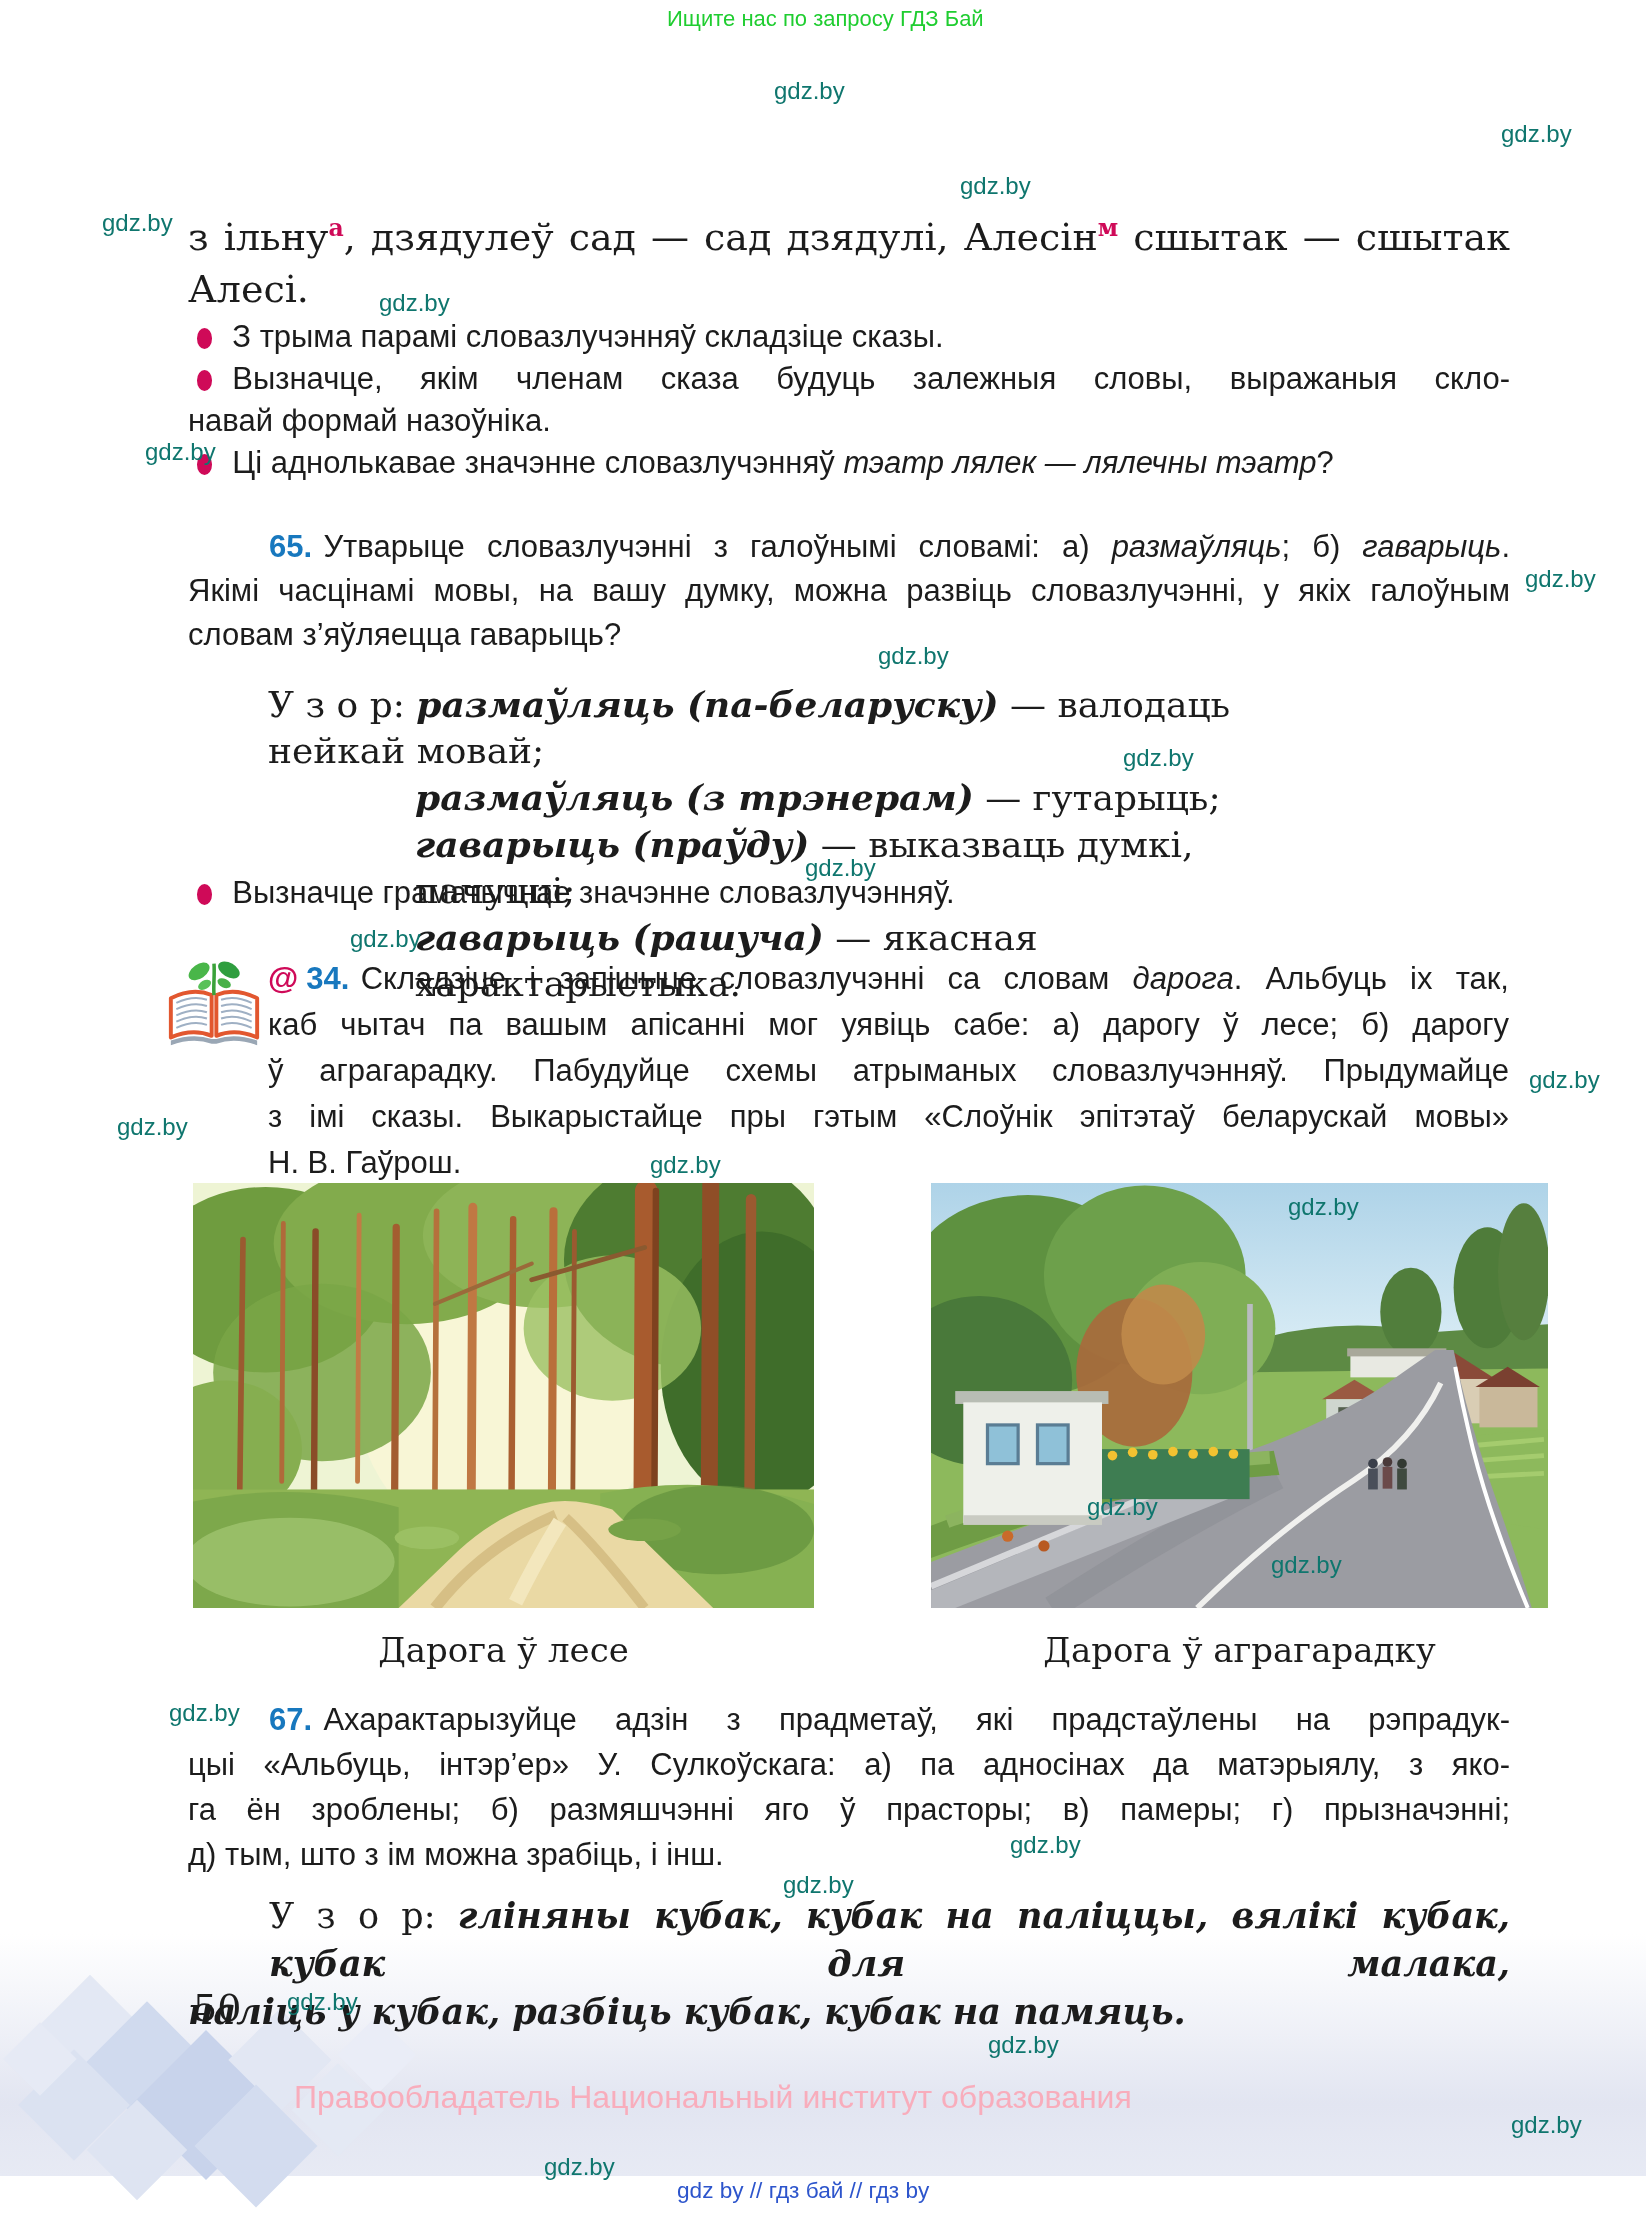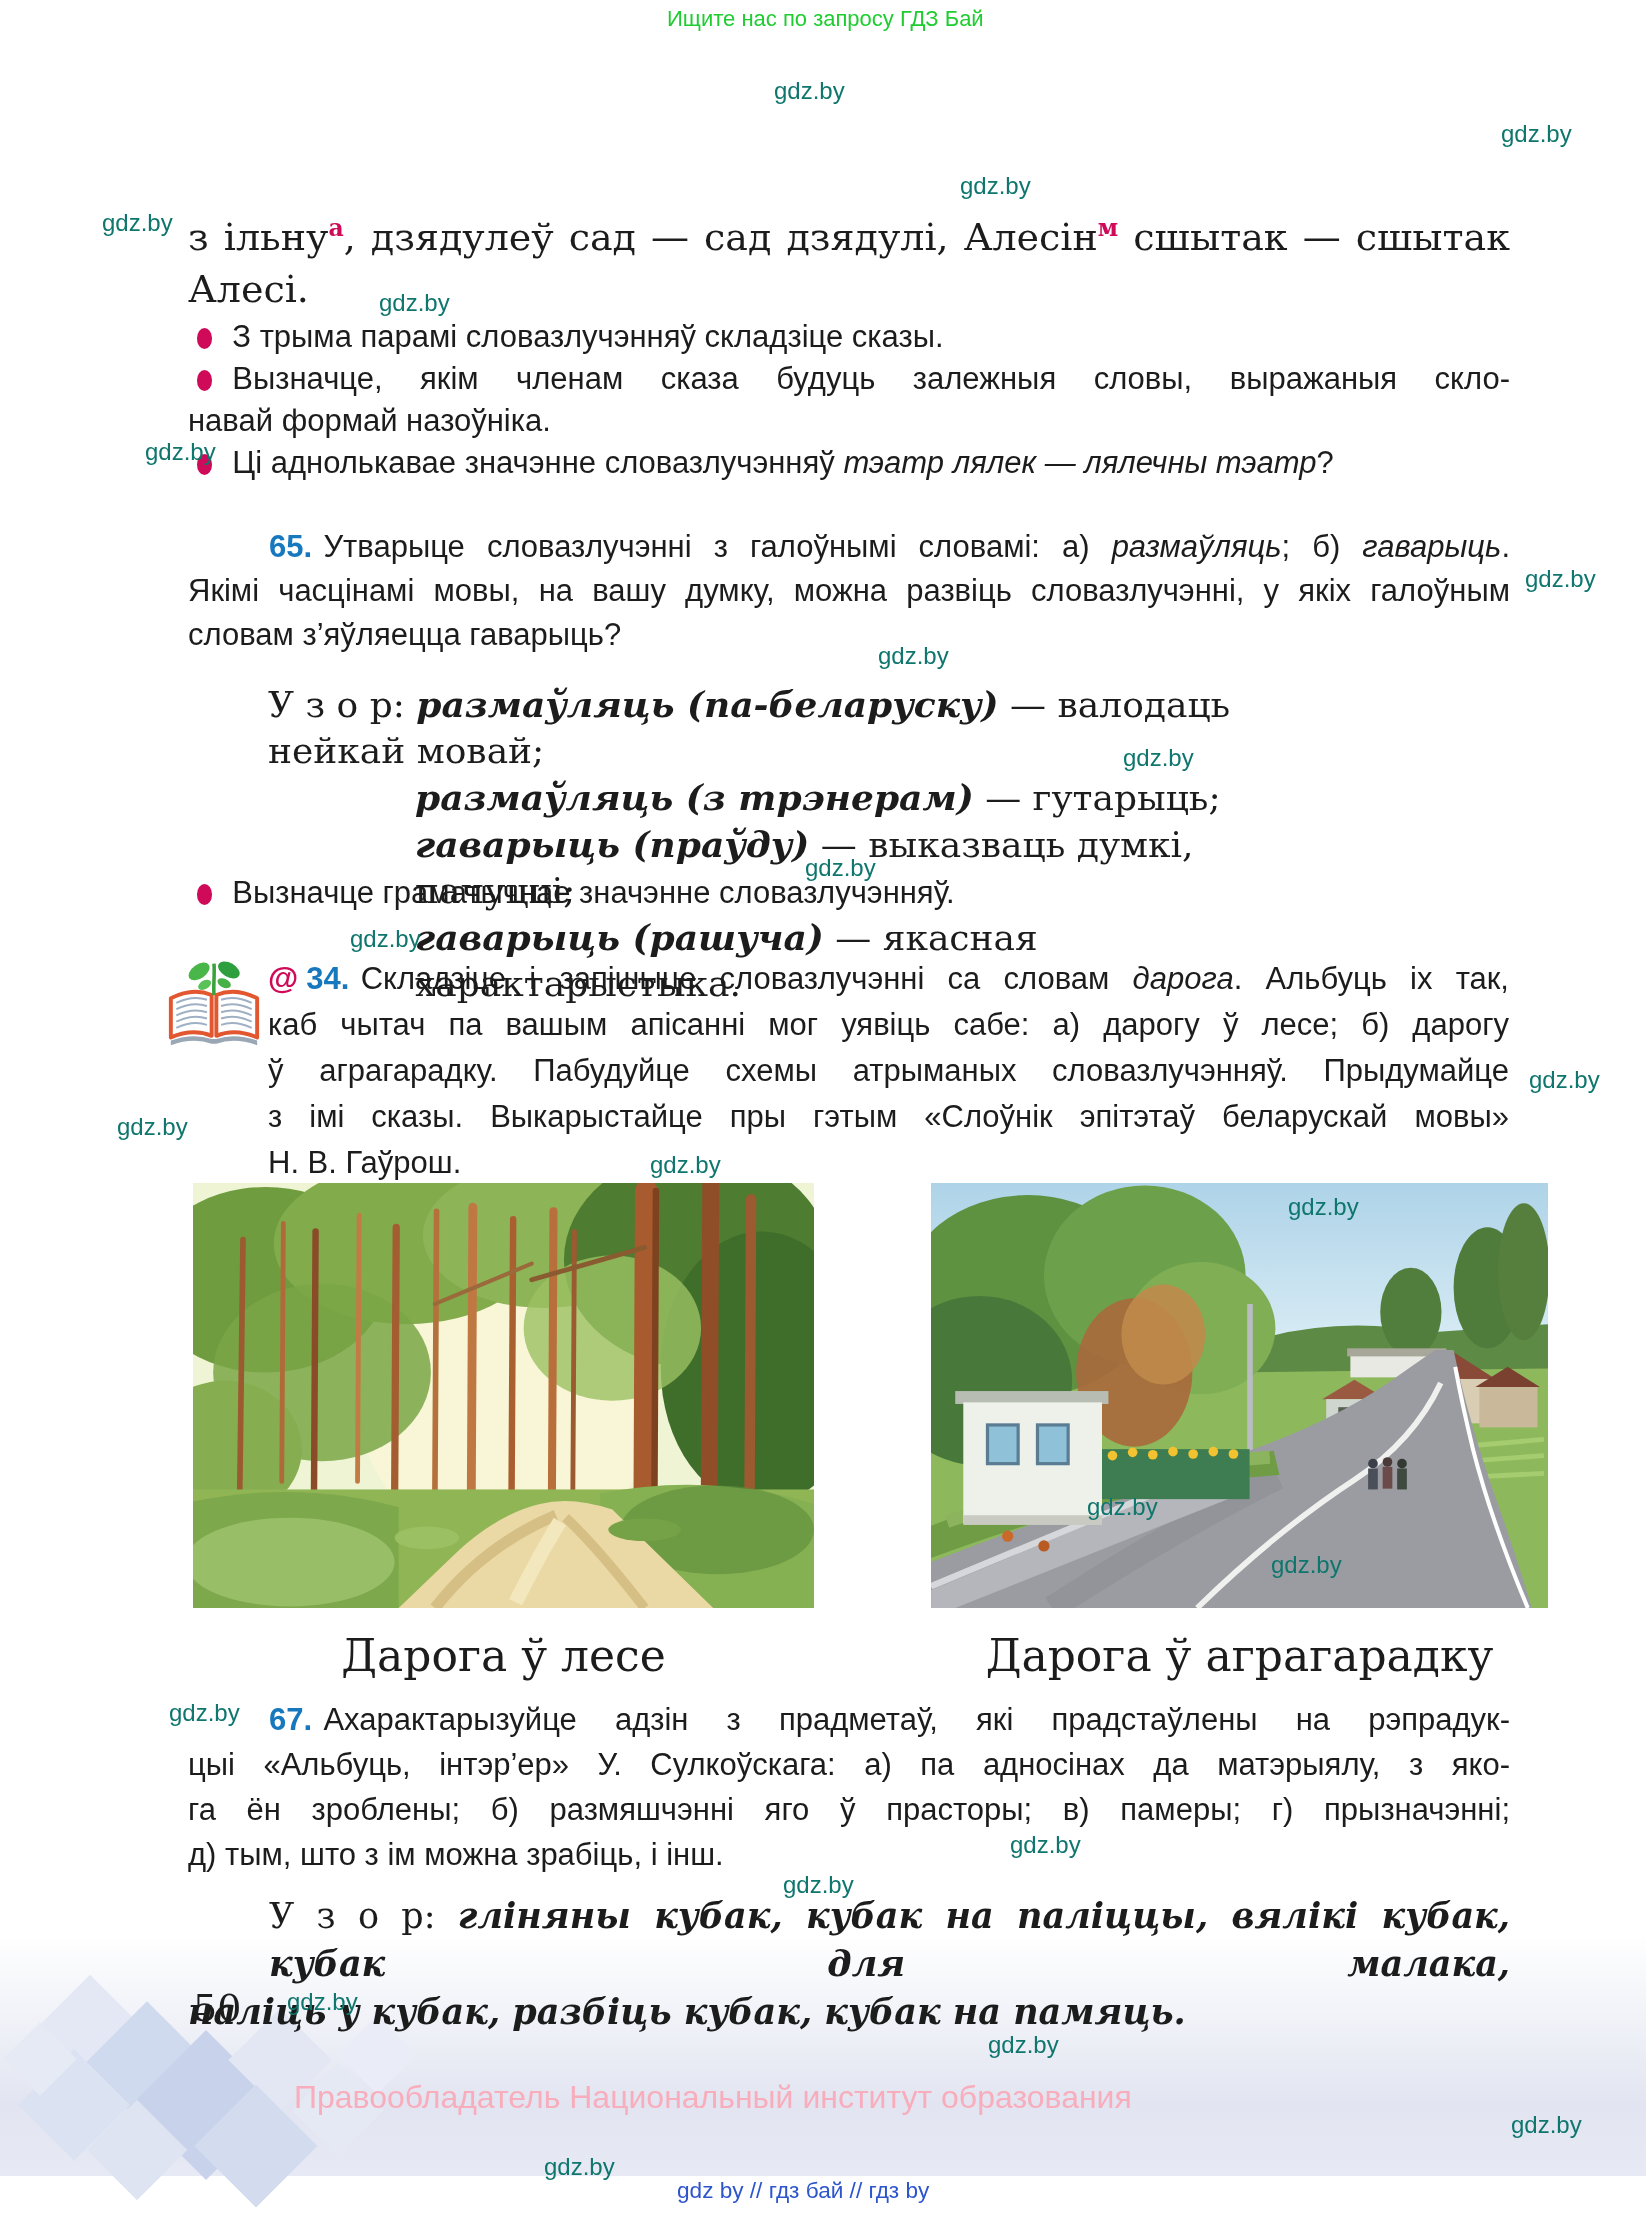--- a/index.html
+++ b/index.html
@@ -31,21 +31,21 @@
   .ex{font-size:31px;}
   .ex65{left:188px;top:525px;width:1322px;line-height:44px;}
   .uzor1{left:268px;top:681px;width:1096px;font-size:36px;line-height:46px;}
   .uzor1 i{font-weight:600;}
   .bullet4{left:188px;top:872px;width:1322px;font-size:31px;line-height:42px;}
   .ex66{left:268px;top:956px;width:1241px;line-height:46px;}
   .icon66{position:absolute;left:163px;top:957px;z-index:3;}
   figure{margin:0;position:absolute;z-index:2;}
   .photoL{left:193px;top:1183px;width:621px;height:425px;}
   .photoR{left:931px;top:1183px;width:617px;height:425px;}
-  .cap{position:absolute;z-index:2;font-size:44px;text-align:center;}
+  .cap{position:absolute;z-index:2;font-size:34px;text-align:center;}
   .capL{left:193px;top:1630px;width:621px;}
   .capR{left:931px;top:1630px;width:617px;}
   .ex67{left:188px;top:1697px;width:1322px;line-height:45px;}
   .uzor2{left:188px;top:1892px;width:1322px;font-size:35px;line-height:47px;}
   .uzor2 i{font-weight:600;}
   .pagenum{left:193px;top:1986px;font-size:38px;z-index:3;}
   .copyright{position:absolute;left:294px;top:2079px;font-size:32px;color:#f8adbc;z-index:3;white-space:nowrap;}
   .links{position:absolute;left:677px;top:2178px;font-size:22.6px;color:#2d55cc;z-index:3;white-space:nowrap;}
 </style>
 </head>

